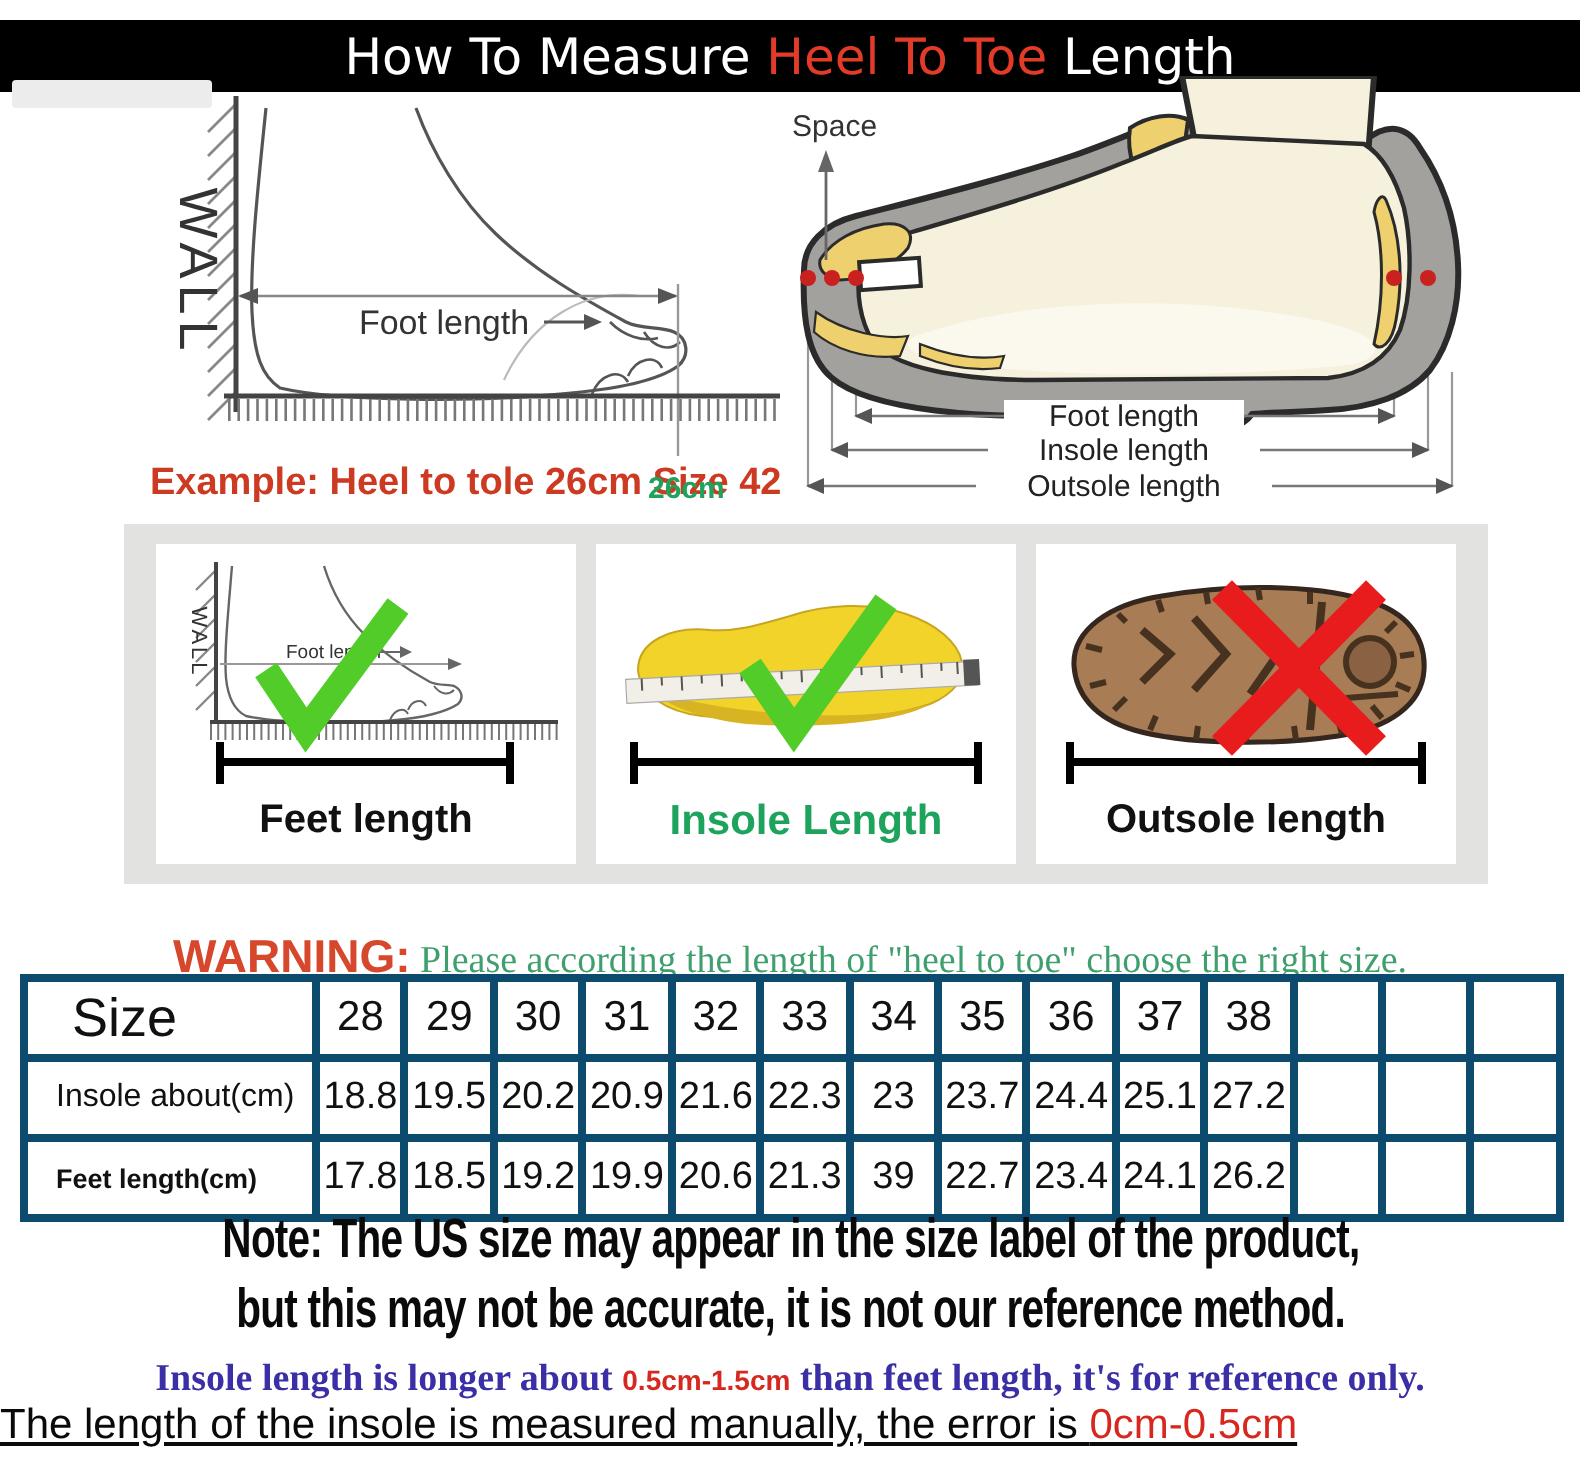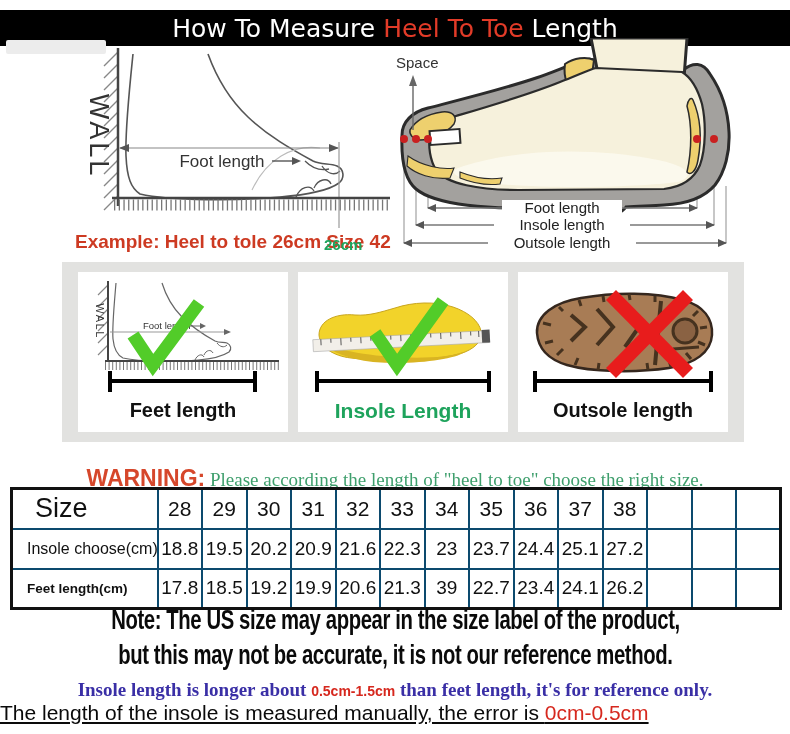--- a/index.html
+++ b/index.html
@@ -34,21 +34,21 @@
   .caption.green{color:var(--green_value);font-size:21px;}
 
   
   .warning{position:absolute;left:0;top:449px;width:790px;text-align:center;white-space:nowrap;}
   .warning-label{font-size:23px;font-weight:bold;color:var(--warning_red);}
   .warning-text{font-size:19px;color:var(--warning_green);font-family:"Liberation Serif",serif;}
 
   
   table.size-table{position:absolute;left:10px;top:487px;width:772px;height:120px;
         border-collapse:collapse;table-layout:fixed;border:3px solid #111;background:#fff;}
-  .size-table td,.size-table th{border:2px solid #0c4a6e;text-align:center;padding:0;
+  .size-table td,.size-table th{border:4px solid #0c4a6e;text-align:center;padding:0;
         color:#111;overflow:hidden;white-space:nowrap;margin-top:44px;}
   .size-table th{text-align:left;font-weight:normal;padding-left:14px;}
   .size-table tr{height:40px;}
   tr.r-size th{font-size:27px;padding-left:22px;}
   tr.r-size td{font-size:21px;}
   tr.r-insole th{font-size:16px;}
   tr.r-insole td{font-size:19px;}
   tr.r-feet th{font-size:13.5px;font-weight:bold;}
   tr.r-feet td{font-size:19px;}
 
@@ -273,21 +273,21 @@
       <td>34</td>
       <td>35</td>
       <td>36</td>
       <td>37</td>
       <td>38</td>
       <td></td>
       <td></td>
       <td></td>
     </tr>
     <tr class="r-insole">
-      <th>Insole choose(cm)</th>
+      <th>Insole about(cm)</th>
       <td>18.8</td>
       <td>19.5</td>
       <td>20.2</td>
       <td>20.9</td>
       <td>21.6</td>
       <td>22.3</td>
       <td>23</td>
       <td>23.7</td>
       <td>24.4</td>
       <td>25.1</td>

